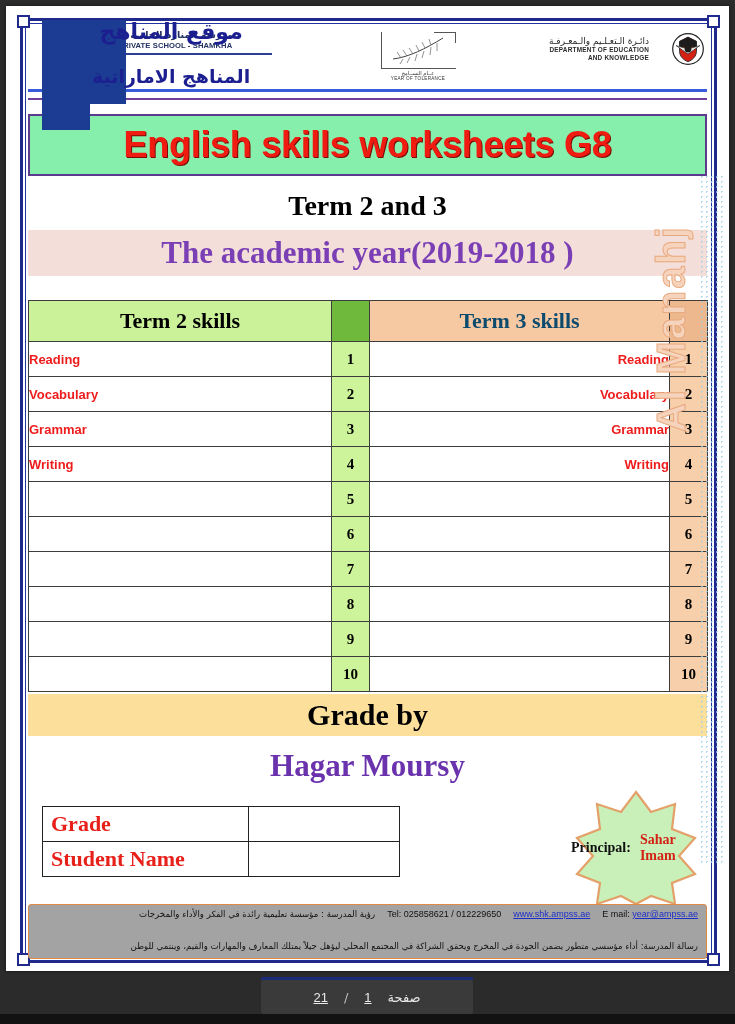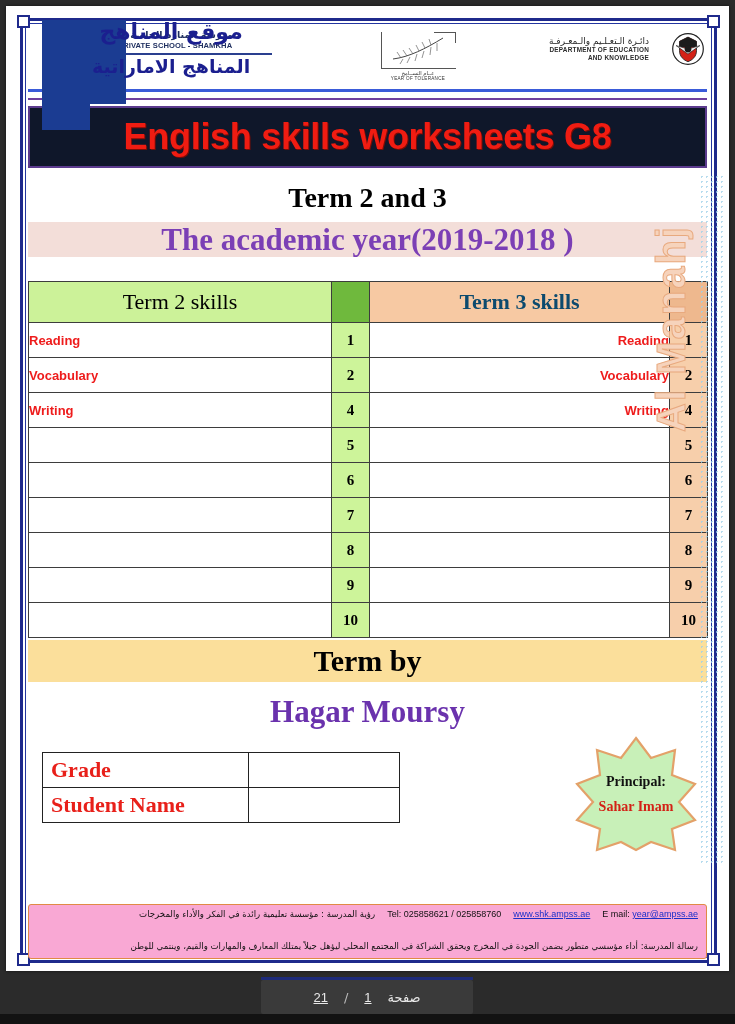--- a/index.html
+++ b/index.html
@@ -52,50 +52,50 @@
   .doek-txt{text-align:right;}
   .doek-ar{font-family:"DejaVu Sans",sans-serif;font-size:9px;color:#2b2b2b;direction:rtl;letter-spacing:.6px;}
   .doek-en{font-family:"Liberation Sans",sans-serif;font-size:6.4px;font-weight:bold;color:#2b2b2b;letter-spacing:.25px;line-height:1.25;}
   .falcon{width:34px;height:34px;}
 
   .hdr-rule{position:absolute;left:0;right:0;top:63px;height:3px;background:#3a5bd9;}
   .hdr-rule2{position:absolute;left:0;right:0;top:72px;height:2px;background:#6f3f9e;}
 
   
   .title-band{
-    margin-top:4px;height:58px;background:#0f172a;border:2px solid #5c3b8e;
+    margin-top:12px;height:58px;background:#86efac;border:2px solid #5c3b8e;
     display:flex;align-items:center;justify-content:center;
   }
   .title-band h1{
     margin:0;font-family:"Liberation Sans",sans-serif;font-size:36px;font-weight:bold;
     color:#f01c12;letter-spacing:-.3px;
     text-shadow:1px 1px 0 #7a0c06;
   }
   .subtitle{
     margin:14px 0 0;text-align:center;
     font-size:28px;font-weight:bold;color:#000;
   }
   .year-band{
-    margin-top:8px;height:35px;background:#f3ded9;
+    margin-top:8px;height:46px;background:#f3ded9;
     display:flex;align-items:center;justify-content:center;
   }
   .year-band h2{
     margin:0;font-size:31px;font-weight:bold;color:#7b3fb5;
   }
 
   
   table.skills{
     margin-top:24px;width:679px;border-collapse:collapse;table-layout:fixed;
   }
   table.skills td, table.skills th{border:1px solid #3d3d3d;padding:0;}
   .col-t2{width:303px;}
   .col-n2{width:38px;}
   .col-t3{width:300px;}
   .col-n3{width:38px;}
-  th.h-t2{background:#ccf299;height:40px;font-size:22px;font-weight:normal;color:#000;}
+  th.h-t2{background:#ccf299;height:40px;font-size:22px;font-weight:bold;color:#000;}
   th.h-n2{background:#6fb93d;}
   th.h-t3{background:#f7c9a3;height:40px;font-size:22px;font-weight:bold;color:#0c4a6e;}
   th.h-n3{background:#eeb88e;}
   td.c-t2{height:34px;background:#fff;font-family:"Liberation Sans",sans-serif;font-size:13px;font-weight:bold;color:#ee1c1c;text-align:left;padding-left:6px;}
   td.c-n2{background:#cdf49a;text-align:center;font-size:15px;font-weight:bold;color:#000;}
   td.c-t3{height:34px;background:#fff;font-family:"Liberation Sans",sans-serif;font-size:13px;font-weight:bold;color:#ee1c1c;text-align:right;padding-right:8px;}
   td.c-n3{background:#f7cfab;text-align:center;font-size:15px;font-weight:bold;color:#000;}
 
   
   .doneby-band{
@@ -106,47 +106,47 @@
   .author{margin-top:12px;text-align:center;font-size:31px;font-weight:bold;color:#6a32ad;}
 
   
   .bottom-row{position:relative;height:110px;margin-top:22px;}
   table.student{border-collapse:collapse;margin-left:14px;}
   table.student td{border:1px solid #222;height:32px;}
   td.lbl{width:196px;font-size:22px;font-weight:bold;color:#e8201a;padding-left:8px;}
   td.val{width:148px;background:#fff;}
 
   .star-wrap{position:absolute;right:6px;top:-16px;width:130px;height:116px;}
-  .star-txt{position:absolute;inset:0;display:flex;flex-direction:column;align-items:center;justify-content:center;gap:9px;}
+  .star-txt{position:absolute;inset:0;display:flex;flex-direction:row;align-items:center;justify-content:center;gap:9px;}
   .star-role{font-size:14px;font-weight:bold;color:#111;}
   .star-name{font-size:14px;font-weight:bold;color:#d32116;}
 
   
   .footer{
     position:absolute;left:0;right:0;bottom:-4px;
-    background:#f9a8d4;border:1px solid #e08a45;border-radius:3px;
+    background:#a3a3a3;border:1px solid #e08a45;border-radius:3px;
     padding:4px 8px 5px;
   }
   .f-line1{display:flex;align-items:center;justify-content:flex-end;gap:12px;font-family:"Liberation Sans",sans-serif;font-size:9px;color:#111;}
   .f-mail a, .f-web{color:#1b2fc9;text-decoration:underline;}
   .f-ar{font-family:"DejaVu Sans",sans-serif;font-size:8.6px;direction:rtl;color:#111;white-space:nowrap;}
   .f-line2{margin-top:16px;text-align:right;}
 
   
   .wm-url{
     position:absolute;left:10px;top:92px;z-index:40;
     font-family:"Liberation Serif",serif;font-size:19px;font-weight:bold;color:#1c1f9a;
     letter-spacing:-.3px;pointer-events:none;
   }
   .wm-ar{
     position:absolute;left:86px;top:14px;z-index:41;text-align:center;pointer-events:none;
     font-family:"DejaVu Sans",sans-serif;direction:rtl;color:#1b1f8f;font-weight:bold;
   }
   .wm-ar .l1{font-size:22px;line-height:1.05;}
-  .wm-ar .l2{font-size:19px;line-height:1.05;margin-top:14px;}
+  .wm-ar .l2{font-size:19px;line-height:1.05;margin-top:24px;}
   .wm-block{
     position:absolute;left:36px;top:14px;width:84px;height:84px;background:#1b3c92;z-index:39;pointer-events:none;
   }
   .wm-block2{position:absolute;left:36px;top:14px;width:48px;height:110px;background:#1b3c92;z-index:39;pointer-events:none;}
   .wm-side{
     position:absolute;right:-46px;top:300px;z-index:5;pointer-events:none;
     transform:rotate(-90deg);transform-origin:center;
     font-family:"Liberation Sans",sans-serif;font-size:40px;font-weight:bold;
     color:#f6d3bc;-webkit-text-stroke:1px #e8a97e;white-space:nowrap;letter-spacing:2px;
   }
@@ -271,20 +271,26 @@
               <td class="c-t3">Reading</td>
               <td class="c-n3">1</td>
             </tr>
             <tr>
               <td class="c-t2">Vocabulary</td>
               <td class="c-n2">2</td>
               <td class="c-t3">Vocabulary</td>
               <td class="c-n3">2</td>
             </tr>
             <tr>
+              <td class="c-t2">Grammar</td>
+              <td class="c-n2">3</td>
+              <td class="c-t3">Grammar</td>
+              <td class="c-n3">3</td>
+            </tr>
+            <tr>
               <td class="c-t2">Writing</td>
               <td class="c-n2">4</td>
               <td class="c-t3">Writing</td>
               <td class="c-n3">4</td>
             </tr>
             <tr>
               <td class="c-t2"></td>
               <td class="c-n2">5</td>
               <td class="c-t3"></td>
               <td class="c-n3">5</td>
@@ -316,21 +322,21 @@
             <tr>
               <td class="c-t2"></td>
               <td class="c-n2">10</td>
               <td class="c-t3"></td>
               <td class="c-n3">10</td>
             </tr>
           </tbody>
       </table>
 
       <div class="doneby-band">
-        <h2>Term by</h2>
+        <h2>Grade by</h2>
       </div>
       <div class="author">Hagar Moursy</div>
 
       <div class="bottom-row">
 
         <table class="student">
           <tbody>
               <tr>
             <td class="lbl">Grade</td>
             <td class="val"></td>
@@ -349,21 +355,21 @@
           <div class="star-txt">
             <div class="star-role">Principal:</div>
             <div class="star-name">Sahar Imam</div>
           </div>
         </div>
       </div>
 
       <div class="footer">
         <div class="f-line1">
           <span class="f-ar">رؤية المدرسة : مؤسسة تعليمية رائدة في الفكر والأداء والمخرجات</span>
-          <span>Tel: 025858621 / 025858760</span>
+          <span>Tel: 025858621 / 012229650</span>
           <span class="f-web">www.shk.ampss.ae</span>
           <span class="f-mail"><span>E mail:</span> <a href="#">year@ampss.ae</a></span>
         </div>
         <div class="f-line2">
           <span class="f-ar">رسالة المدرسة: أداء مؤسسي متطور يضمن الجودة في المخرج ويحقق الشراكة في المجتمع المحلي ليؤهل جيلاً يمتلك المعارف والمهارات والقيم، وينتمي للوطن</span>
         </div>
       </div>
 
     </div>
 

